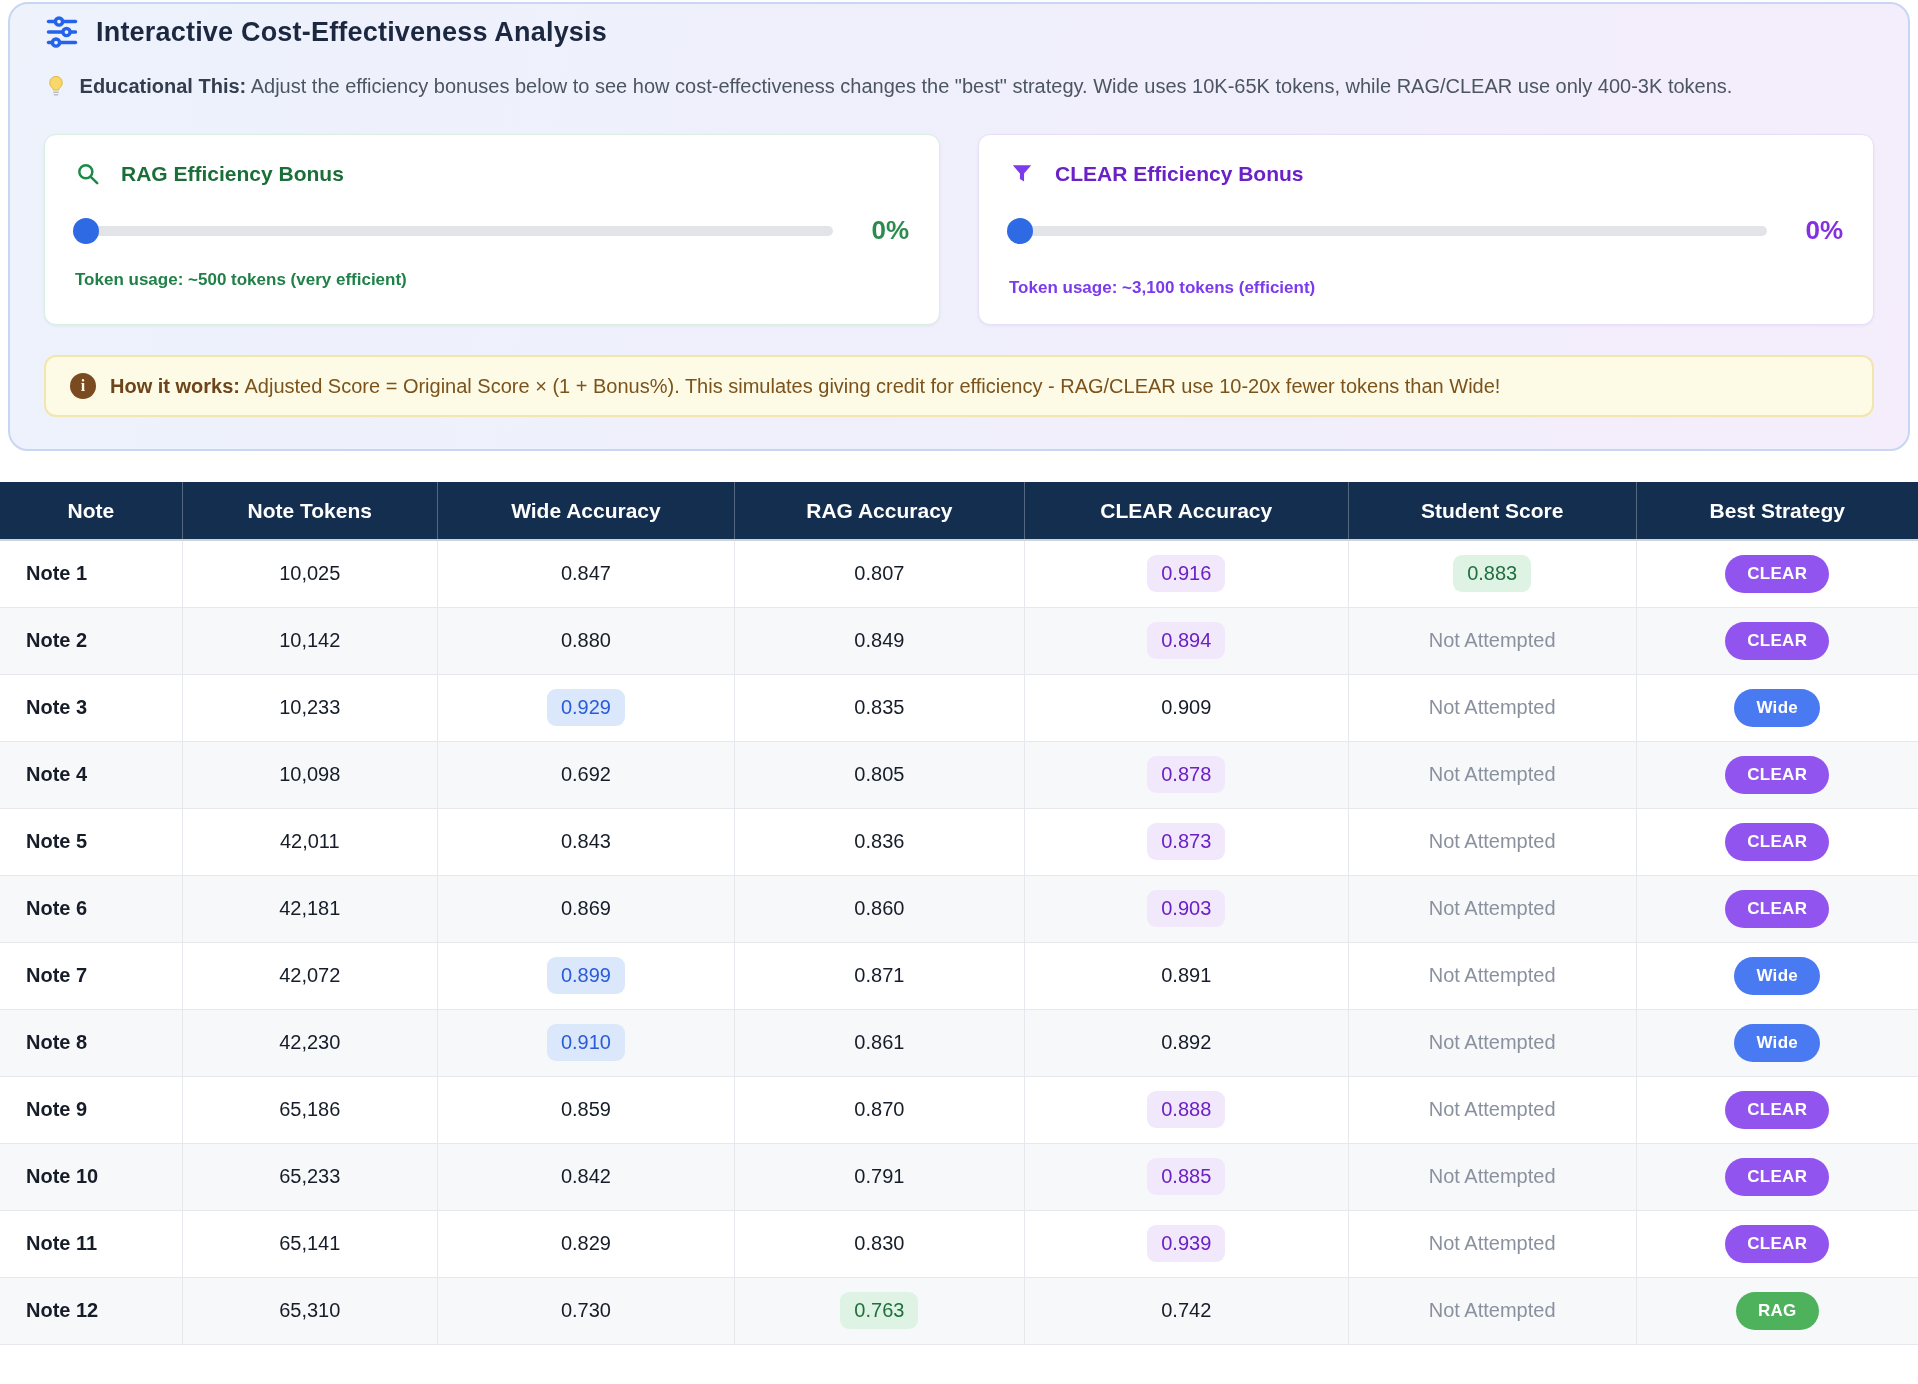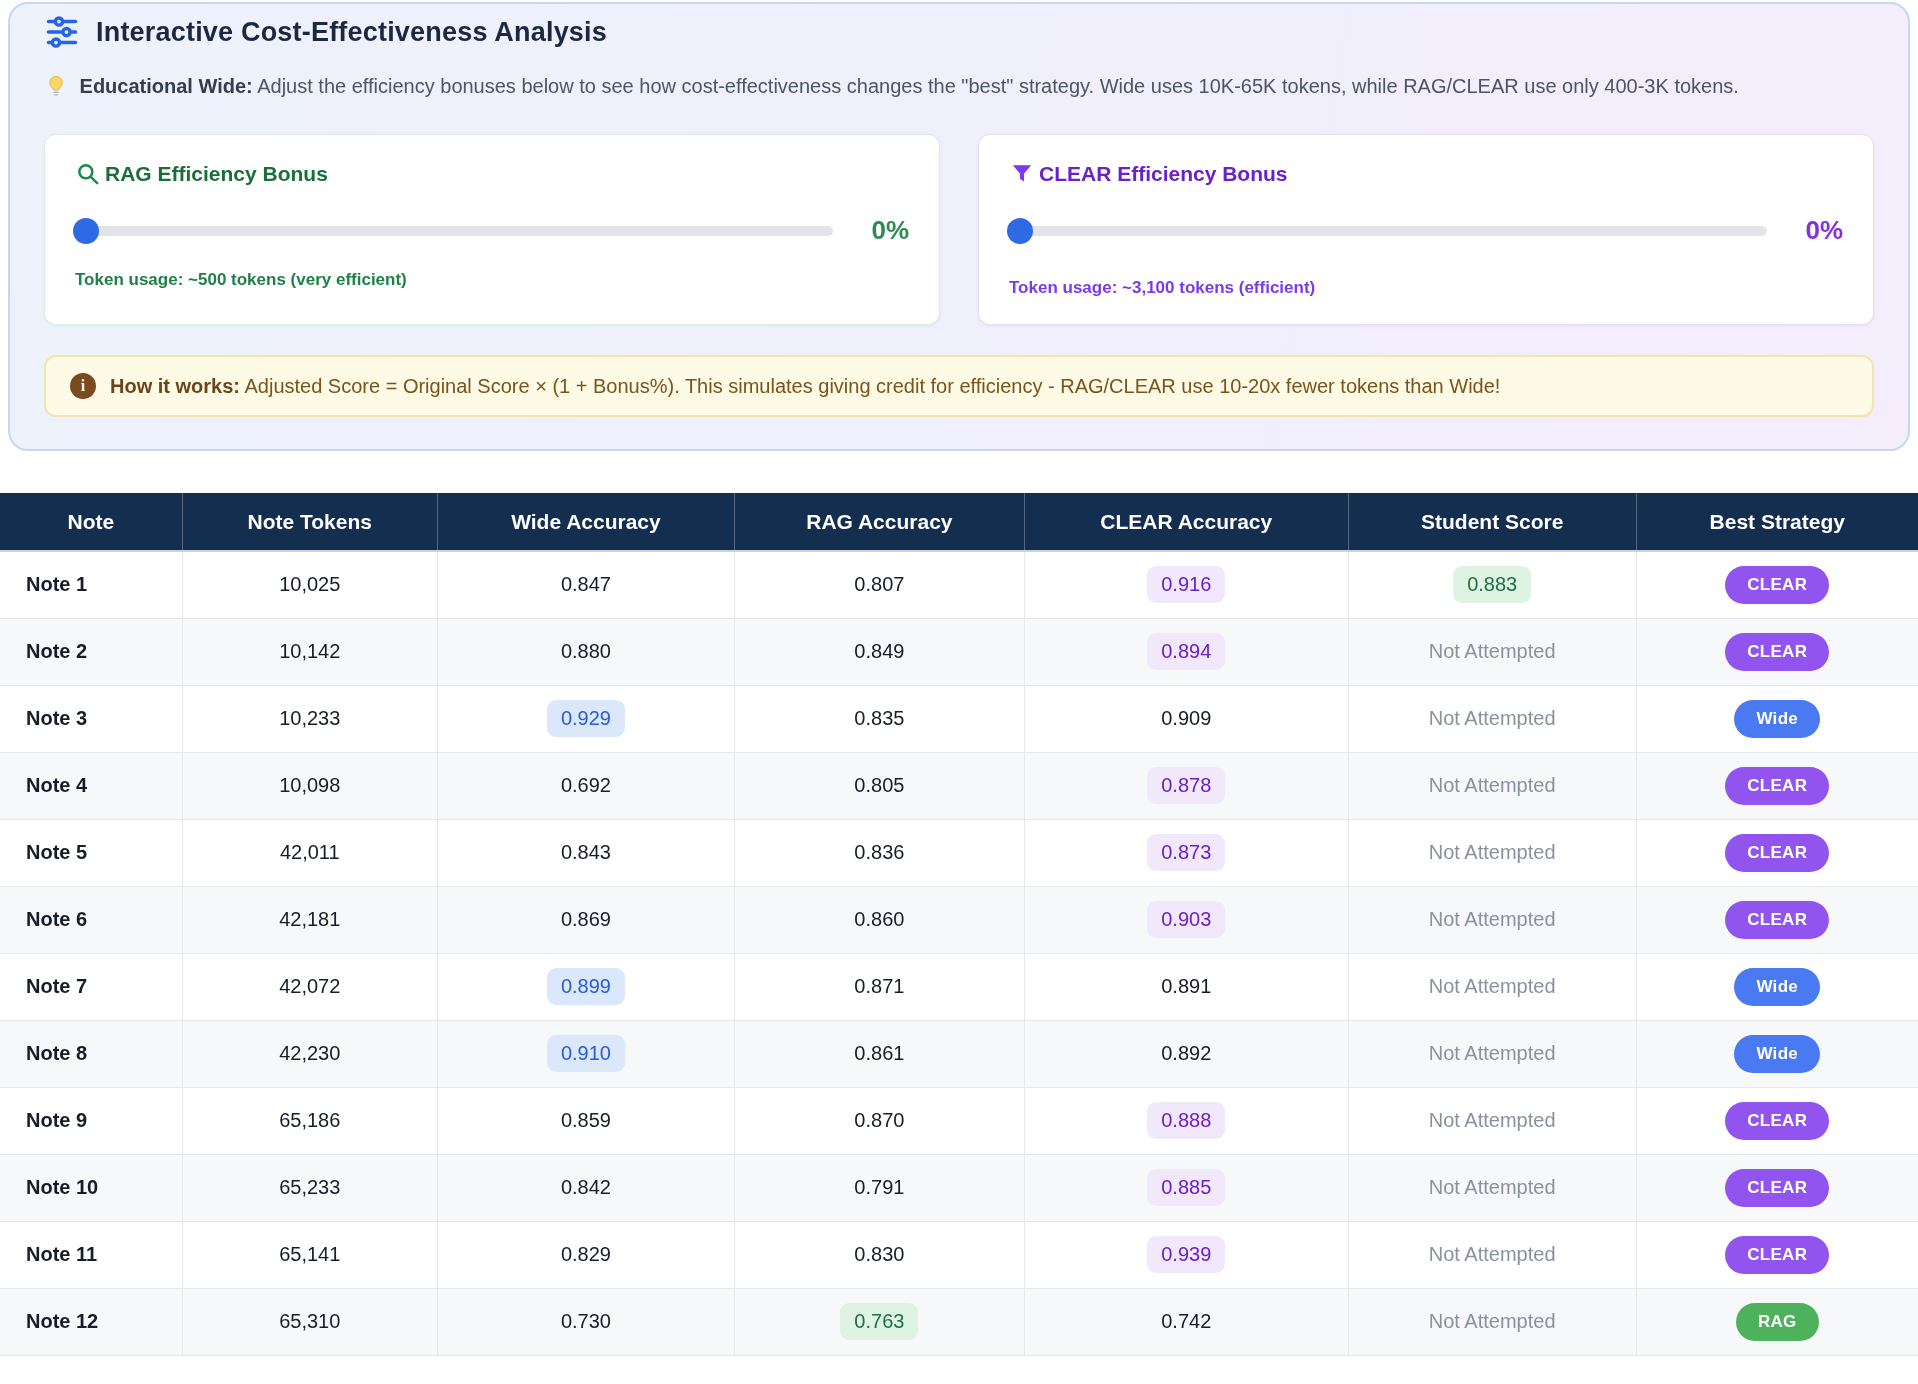--- a/index.html
+++ b/index.html
@@ -37,21 +37,21 @@
   .cards { display:flex; gap:38px; margin-top:26px; }
   .card {
     flex:1;
     background:#ffffff;
     border-radius:12px;
     padding:26px 30px;
     box-shadow:0 1px 3px rgba(20,40,80,0.06);
   }
   .card.rag   { border:1px solid #d9efdf; }
   .card.clear { border:1px solid #e8def8; }
-  .card-title { display:flex; align-items:center; gap:4px; font-size:21px; font-weight:700; }
+  .card-title { display:flex; align-items:center; gap:20px; font-size:21px; font-weight:700; }
   .card.rag   .card-title { color:#1b6e38; }
   .card.clear .card-title { color:#6b21c8; }
 
   .slider-row { display:flex; align-items:center; gap:22px; margin-top:28px; }
   .slider-track {
     position:relative; flex:1; height:10px;
     background:#e2e4e8; border-radius:5px; cursor:pointer;
   }
   .slider-thumb {
     position:absolute; left:-2px; top:50%; transform:translateY(-50%);
@@ -78,21 +78,21 @@
   .banner strong { color:#6e441a; }
   .info-circle {
     flex:0 0 auto;
     width:26px; height:26px; border-radius:50%;
     background:#7a4a20; color:#fdfae6;
     font-size:16px; font-weight:700; font-family:"Liberation Serif","DejaVu Serif",serif;
     display:flex; align-items:center; justify-content:center;
   }
 
   
-  table { width:100%; border-collapse:collapse; margin-top:42px; table-layout:fixed; }
+  table { width:100%; border-collapse:collapse; margin-top:31px; table-layout:fixed; }
   thead th {
     background:#142e50; color:#ffffff;
     font-size:21px; font-weight:700;
     height:58px; text-align:center;
     border-right:1px solid rgba(255,255,255,0.28);
     border-bottom:2px solid #cfd4dc;
   }
   thead th:last-child { border-right:none; }
   tbody td {
     height:67px; text-align:center;
@@ -138,21 +138,21 @@
     </span>
     <h1>Interactive Cost-Effectiveness Analysis</h1>
   </div>
 
   <p class="intro">
     <span class="bulb">
       <svg width="24" height="24" viewBox="0 0 24 24">
         <path d="M12 2.5a6.3 6.3 0 0 0-3.8 11.3c.7.55 1.1 1.3 1.2 2.2h5.2c.1-.9.5-1.65 1.2-2.2A6.3 6.3 0 0 0 12 2.5z" fill="#f8d76b" stroke="#e3b83f" stroke-width="1"></path>
         <path d="M9.8 18.2h4.4M10.4 20.7h3.2" stroke="#b9c0cc" stroke-width="1.6" stroke-linecap="round" fill="none"></path>
       </svg>
-    </span><strong>Educational Wide:</strong><span> Adjust the efficiency bonuses below to see how cost-effectiveness changes the "best" strategy. Wide uses 10K-65K tokens, while RAG/CLEAR use only 400-3K tokens.</span>
+    </span><strong>Educational This:</strong><span> Adjust the efficiency bonuses below to see how cost-effectiveness changes the "best" strategy. Wide uses 10K-65K tokens, while RAG/CLEAR use only 400-3K tokens.</span>
   </p>
 
   <div class="cards">
 
     <div class="card rag">
       <div class="card-title">
         <span class="icon-box">
           <svg width="26" height="26" viewBox="0 0 24 24" fill="none" stroke="#1b8a4a" stroke-width="2.3" stroke-linecap="round">
             <circle cx="10" cy="10" r="6"></circle>
             <line x1="14.8" y1="14.8" x2="20.5" y2="20.5"></line>

